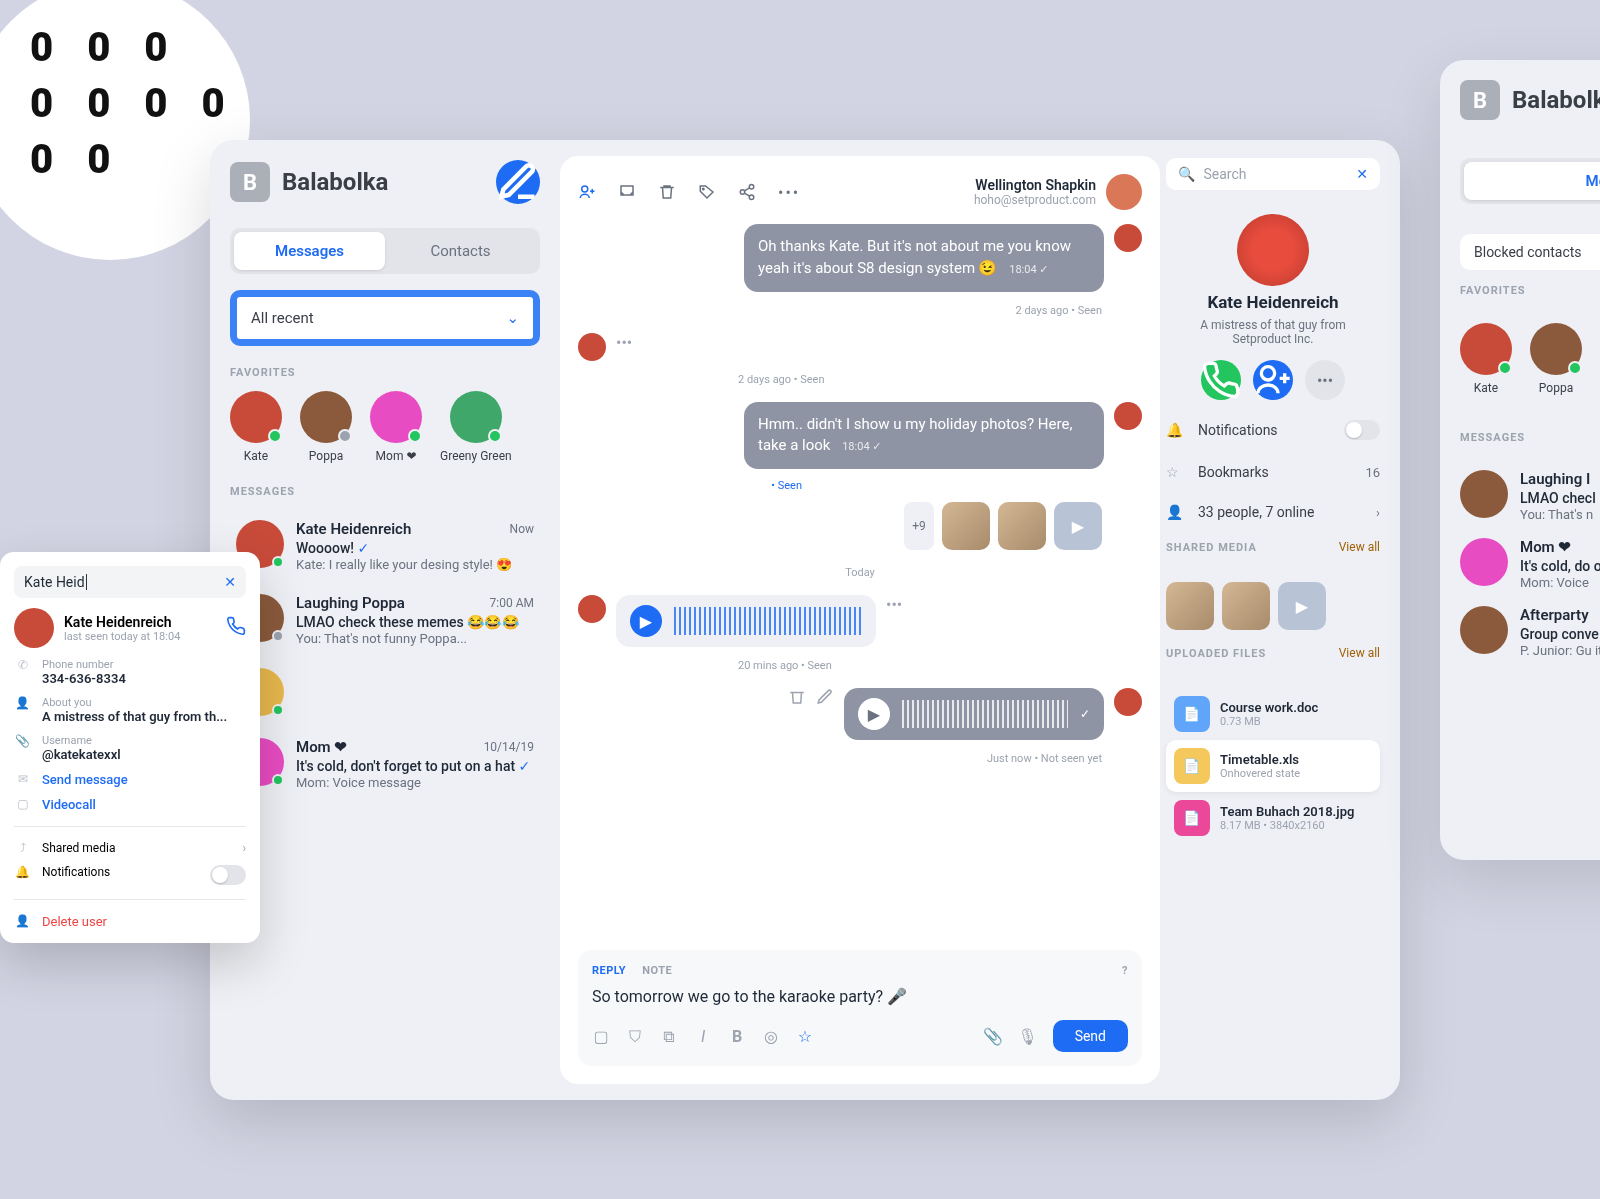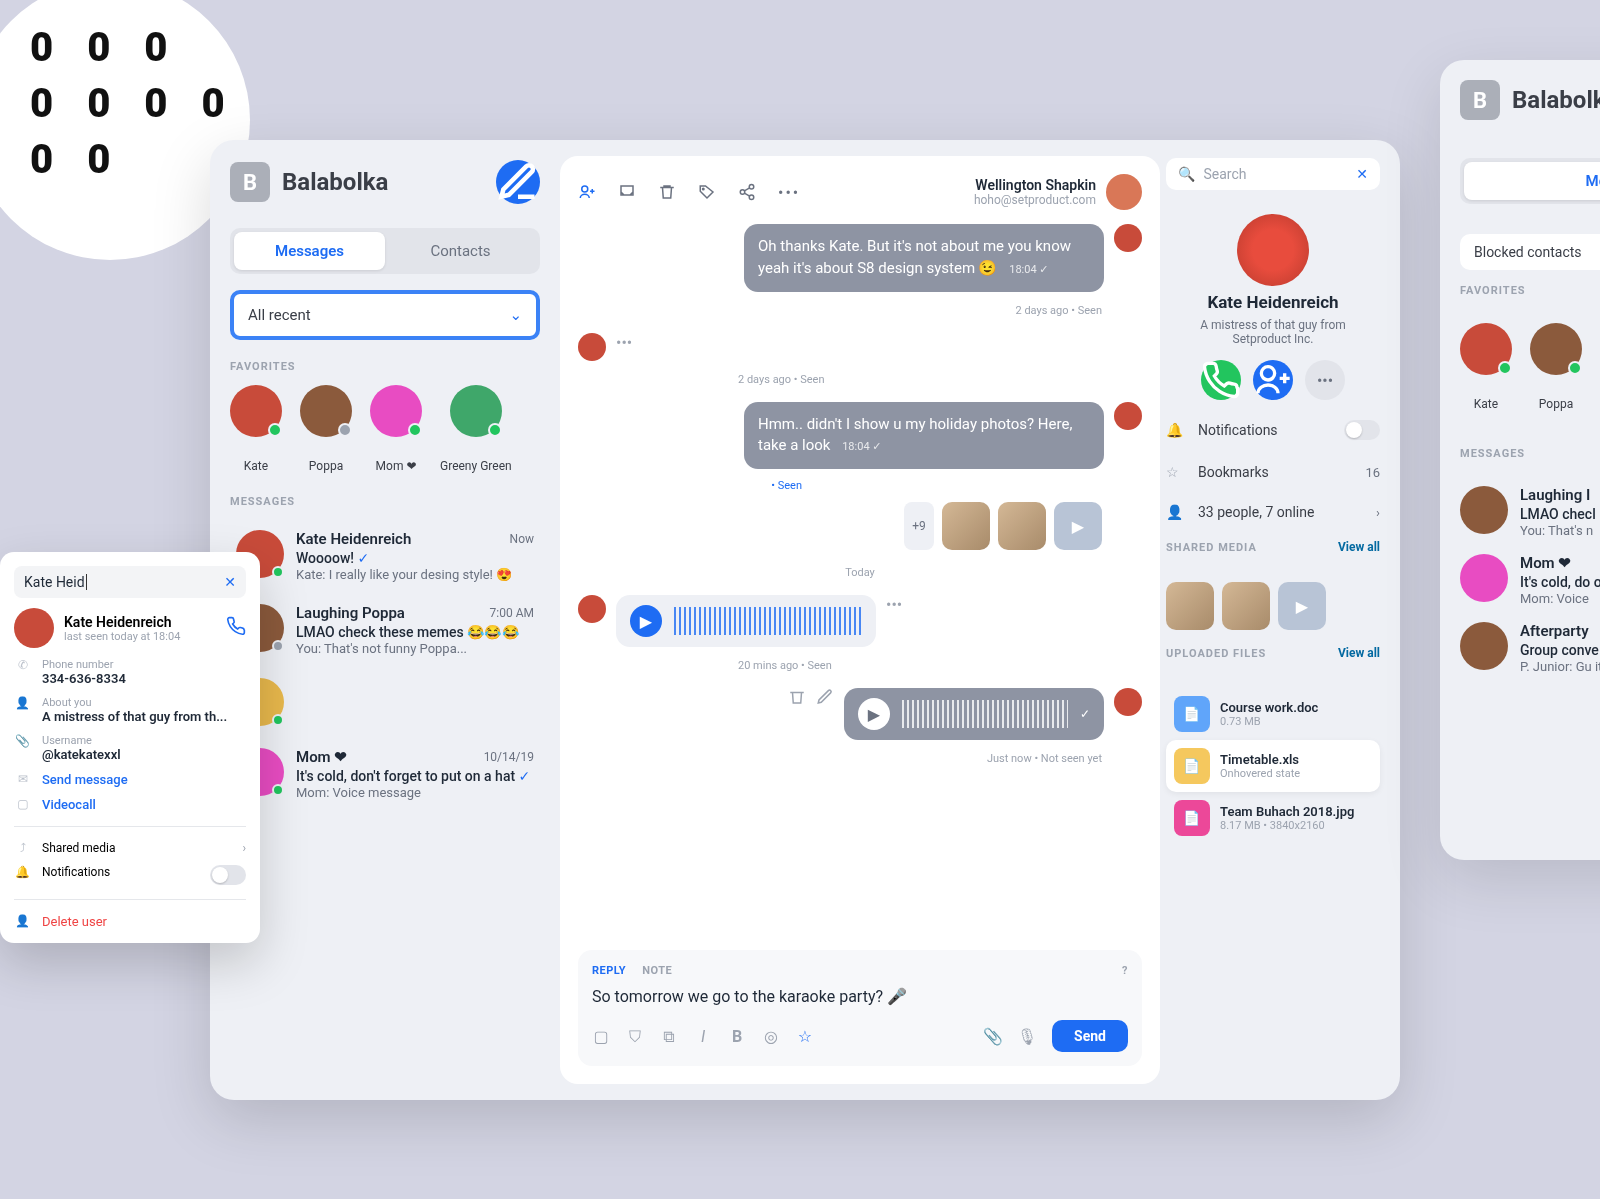--- a/index.html
+++ b/index.html
@@ -9,24 +9,24 @@
 .deco-dots{position:absolute;top:20px;left:30px;font-size:40px;letter-spacing:12px;line-height:1.4;color:#111;font-weight:900}
 .app{position:absolute;top:140px;left:210px;width:1190px;height:960px;background:#EEF0F5;border-radius:24px;display:flex;box-shadow:0 20px 60px rgba(0,0,0,0.15)}
 .col-left{width:350px;padding:20px;display:flex;flex-direction:column}
 .hdr{display:flex;align-items:center;gap:12px;margin-bottom:24px}
 .logo{width:40px;height:40px;background:#ABAFB8;border-radius:8px;display:flex;align-items:center;justify-content:center;color:#fff;font-weight:700;font-size:22px}
 .app-name{font-size:24px;font-weight:700;color:#3A3E47}
 .compose{margin-left:auto;width:44px;height:44px;background:#1E6CF3;border-radius:50%;display:flex;align-items:center;justify-content:center;color:#fff}
 .tabs{display:flex;background:#E2E4EA;border-radius:10px;padding:4px;margin-bottom:16px}
 .tab{flex:1;text-align:center;padding:10px;border-radius:8px;font-size:15px;color:#6B7280;cursor:pointer}
 .tab.active{background:#fff;color:#1E6CF3;font-weight:600;box-shadow:0 1px 3px rgba(0,0,0,0.1)}
-.filter{background:#fff;border:4px solid #3b82f6;border-radius:10px;padding:12px 14px;display:flex;align-items:center;justify-content:space-between;font-size:15px;color:#3A3E47;margin-bottom:20px}
+.filter{background:#fff;border:7px solid #3b82f6;border-radius:10px;padding:12px 14px;display:flex;align-items:center;justify-content:space-between;font-size:15px;color:#3A3E47;margin-bottom:20px}
 .sect-label{font-size:11px;font-weight:700;letter-spacing:1px;color:#9CA3AF;margin-bottom:12px}
 .fav-row{display:flex;gap:18px;margin-bottom:22px}
-.fav{display:flex;flex-direction:column;align-items:center;gap:22px;position:relative}
+.fav{display:flex;flex-direction:column;align-items:center;gap:6px;position:relative}
 .av{width:52px;height:52px;border-radius:50%;position:relative}
 .av .dot{position:absolute;bottom:0;right:0;width:14px;height:14px;border-radius:50%;border:2px solid #EEF0F5}
 .fav-name{font-size:12px;color:#3A3E47}
 .msg-list{display:flex;flex-direction:column;gap:2px}
 .msg-item{display:flex;gap:12px;padding:10px 6px;border-radius:10px;position:relative}
 .msg-av{width:48px;height:48px;border-radius:50%;flex-shrink:0;position:relative}
 .msg-body{flex:1;min-width:0}
 .msg-top{display:flex;justify-content:space-between;align-items:center}
 .msg-name{font-weight:600;color:#1F2937;font-size:15px}
 .msg-time{font-size:12px;color:#6B7280}
@@ -58,39 +58,39 @@
 .play-btn{width:32px;height:32px;border-radius:50%;background:#1E6CF3;display:flex;align-items:center;justify-content:center;color:#fff;flex-shrink:0}
 .voice.out .play-btn{background:#fff;color:#6B7280}
 .wave{flex:1;height:28px;background:repeating-linear-gradient(90deg,currentColor 0 2px,transparent 2px 5px);opacity:0.8;color:#1E6CF3}
 .voice.out .wave{color:#fff}
 .composer{background:#F7F8FA;border-radius:14px;padding:14px}
 .comp-tabs{display:flex;gap:16px;font-size:11px;font-weight:700;letter-spacing:0.5px;margin-bottom:10px}
 .comp-tab{color:#9CA3AF;cursor:pointer}
 .comp-tab.active{color:#1E6CF3}
 .comp-input{border:none;background:transparent;font-size:16px;color:#1F2937;width:100%;margin-bottom:14px;outline:none}
 .comp-bar{display:flex;align-items:center;gap:16px;color:#9CA3AF}
-.send-btn{margin-left:auto;background:#1E6CF3;color:#fff;padding:8px 22px;border-radius:10px;font-weight:700;font-size:14px}
+.send-btn{margin-left:auto;background:#1E6CF3;color:#fff;padding:8px 22px;border-radius:10px;font-weight:400;font-size:14px}
 .col-right{width:240px;padding:18px 20px 18px 6px;display:flex;flex-direction:column;gap:16px}
 .search{background:#fff;border-radius:10px;padding:8px 12px;display:flex;align-items:center;gap:8px;color:#9CA3AF;font-size:14px}
 .profile{display:flex;flex-direction:column;align-items:center;gap:6px;margin-top:8px}
 .p-av{width:72px;height:72px;border-radius:50%;background:radial-gradient(circle,#E84C3D 40%,#B83A2D)}
 .p-name{font-weight:700;font-size:17px;color:#1F2937}
 .p-sub{font-size:12px;color:#6B7280;text-align:center;padding:0 8px}
 .p-actions{display:flex;gap:12px;margin-top:8px}
 .p-btn{width:40px;height:40px;border-radius:50%;display:flex;align-items:center;justify-content:center;font-size:16px}
 .p-btn.call{background:#22C55E;color:#fff}
 .p-btn.add{background:#1E6CF3;color:#fff}
 .p-btn.more{background:#E2E4EA;color:#6B7280}
 .opt-row{display:flex;align-items:center;gap:12px;font-size:14px;color:#3A3E47;padding:4px 0}
 .opt-ico{width:20px;color:#9CA3AF}
 .toggle{margin-left:auto;width:36px;height:20px;background:#E2E4EA;border-radius:10px;position:relative}
 .toggle::after{content:'';position:absolute;width:16px;height:16px;background:#fff;border-radius:50%;top:2px;left:2px;box-shadow:0 1px 2px rgba(0,0,0,0.2)}
 .badge{margin-left:auto;font-size:13px;color:#6B7280}
 .media-sect{display:flex;justify-content:space-between;align-items:baseline}
-.link{color:#0369a1;font-size:12px;font-weight:700}
+.link{color:#a16207;font-size:12px;font-weight:400}
 .media-row{display:flex;gap:8px}
 .media-row .thumb{width:48px;height:48px}
 .file{display:flex;align-items:center;gap:10px;padding:8px;border-radius:10px}
 .file.hover{background:#fff;box-shadow:0 2px 6px rgba(0,0,0,0.06)}
 .file-ico{width:36px;height:36px;border-radius:8px;display:flex;align-items:center;justify-content:center;color:#fff;font-size:14px}
 .file-info{display:flex;flex-direction:column}
 .file-name{font-size:13px;font-weight:600;color:#1F2937}
 .file-meta{font-size:11px;color:#9CA3AF}
 .popup{position:absolute;top:552px;left:0;width:260px;background:#fff;border-radius:14px;box-shadow:0 20px 50px rgba(0,0,0,0.18);padding:14px;display:flex;flex-direction:column;gap:10px}
 .pop-search{background:#F3F4F6;border-radius:8px;padding:8px 10px;display:flex;align-items:flex-start;justify-content:space-between;font-size:14px;color:#1F2937}

